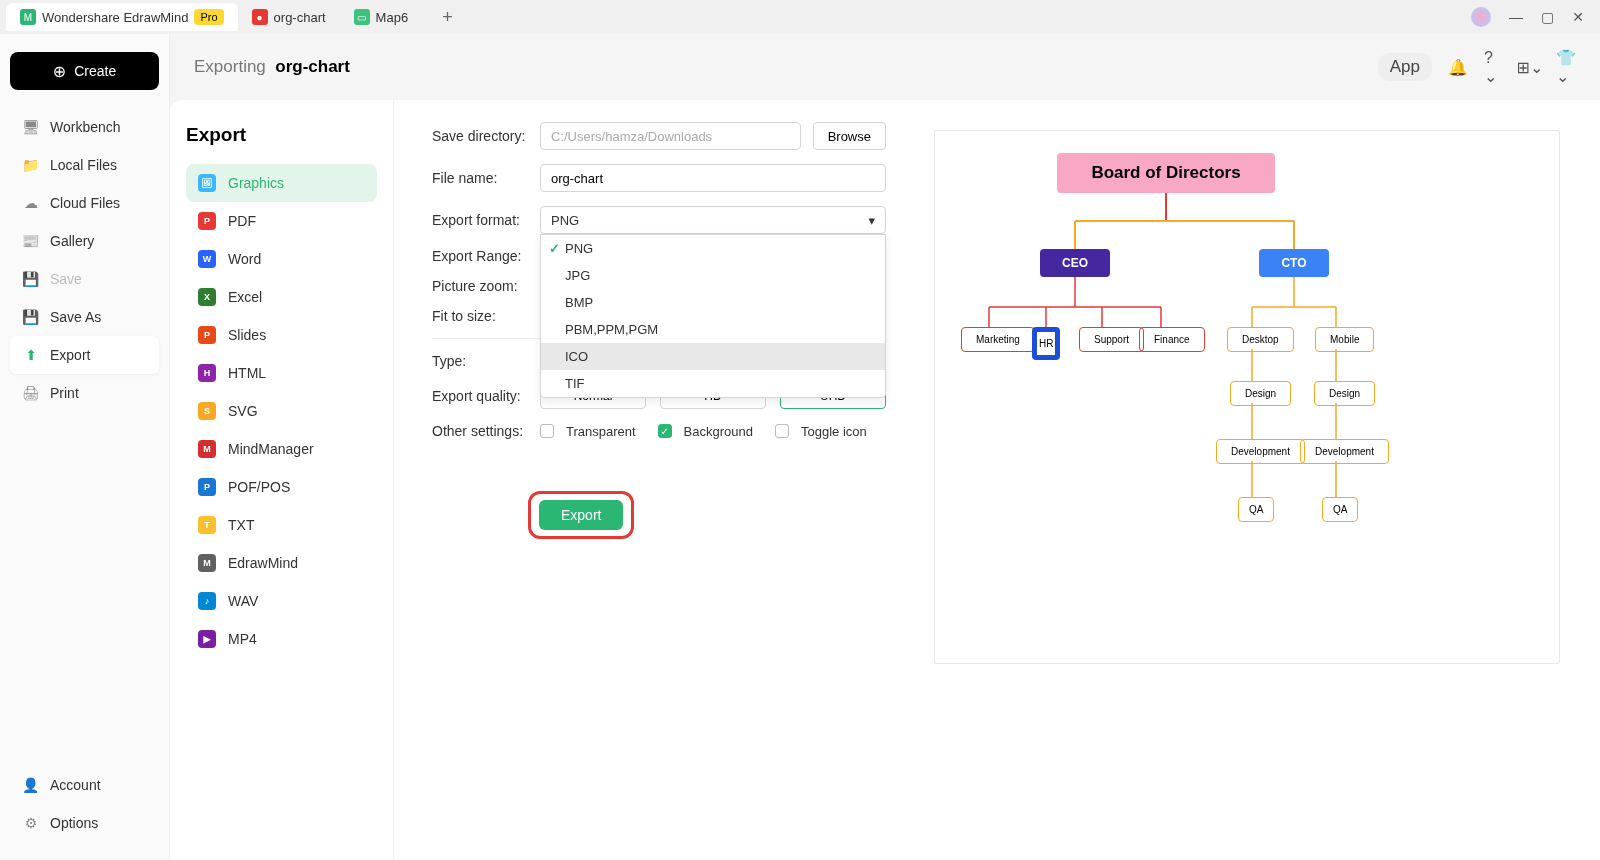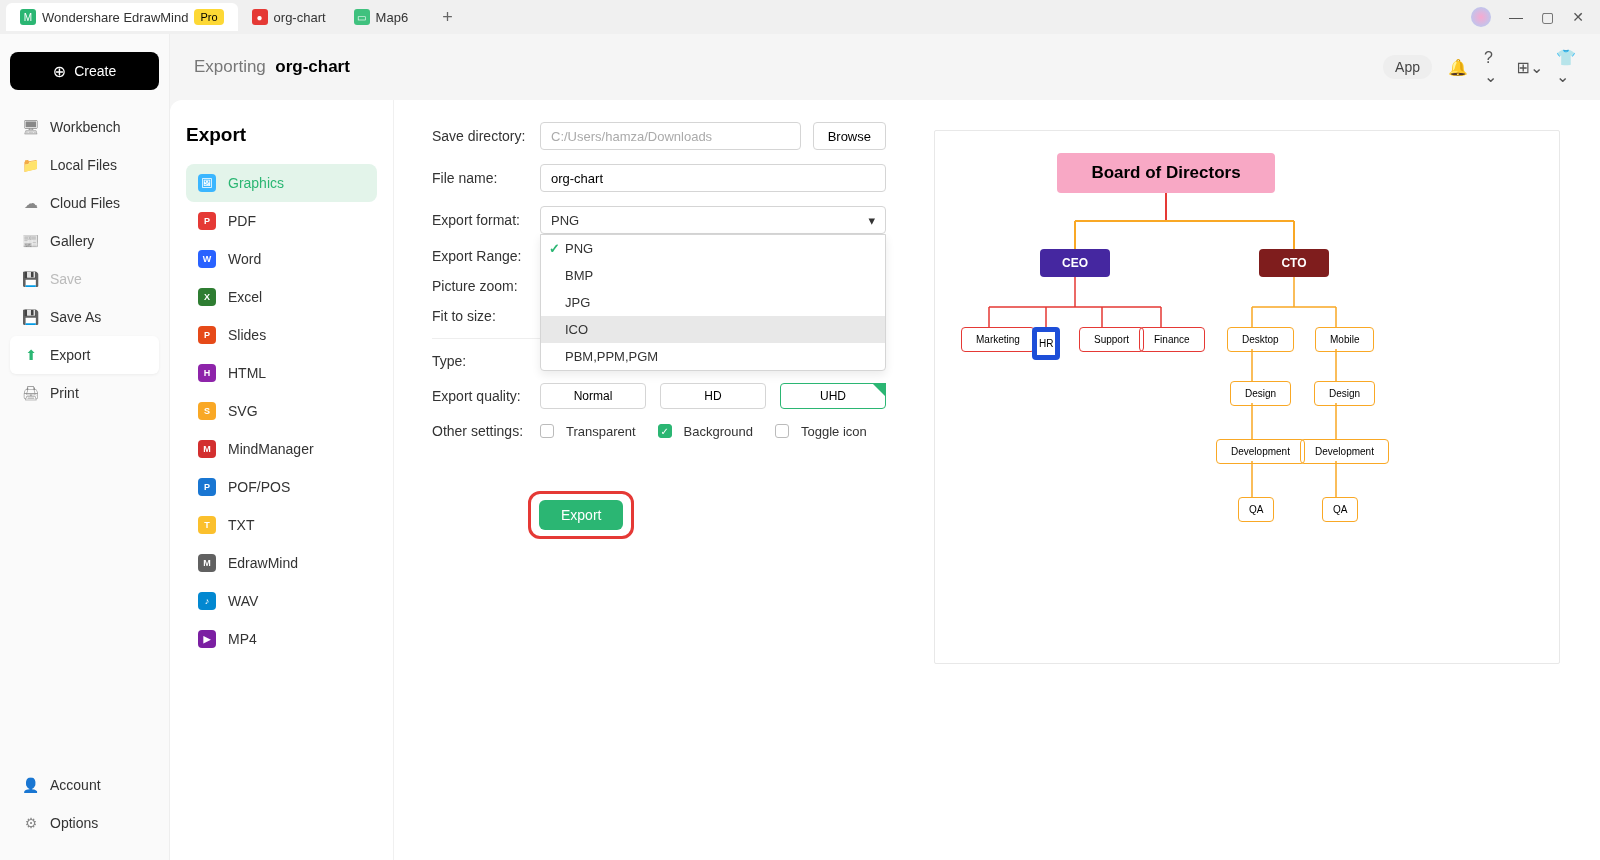--- a/index.html
+++ b/index.html
@@ -24,21 +24,21 @@
 .rail-item.disabled { color: #bbb; }
 .rail-icon { width: 18px; height: 18px; display: inline-flex; align-items: center; justify-content: center; color: #888; }
 .rail-item.active .rail-icon { color: #2bb673; }
 .rail-bottom { margin-top: auto; }
 
 .main-area { flex: 1; display: flex; flex-direction: column; }
 .topbar { height: 66px; display: flex; align-items: center; padding: 0 24px; }
 .breadcrumb { font-size: 17px; color: #777; }
 .breadcrumb strong { color: #000; font-weight: 600; }
 .topbar-right { margin-left: auto; display: flex; align-items: center; gap: 16px; }
-.pill { background: #eee; border-radius: 12px; padding: 4px 12px; font-size: 14px; color: #444; }
+.pill { background: #eee; border-radius: 12px; padding: 4px 12px; font-size: 17px; color: #444; }
 .icon-btn { width: 20px; height: 20px; color: #555; display: inline-flex; align-items: center; justify-content: center; font-size: 16px; cursor: pointer; }
 
 .content { flex: 1; display: flex; background: #fff; border-radius: 12px 0 0 0; margin-left: 0; }
 .export-sidebar { width: 224px; border-right: 1px solid #f0f0f0; padding: 24px 16px; }
 .export-title { font-size: 19px; font-weight: 700; margin-bottom: 18px; }
 .export-type { display: flex; align-items: center; gap: 12px; padding: 10px 12px; border-radius: 8px; font-size: 14px; color: #333; cursor: pointer; }
 .export-type.selected { background: #e3f4ea; color: #2bb673; }
 .ft-icon { width: 18px; height: 18px; border-radius: 4px; display: inline-flex; align-items: center; justify-content: center; font-size: 9px; color: #fff; font-weight: bold; }
 
 .form-col { padding: 22px 48px 22px 38px; width: 540px; }
@@ -228,24 +228,25 @@
         </div>
         <div class="form-row">
           <span class="form-label">Export format:</span>
           <div class="select-wrap">
             <div class="select-input">
               <span>PNG</span>
               <span>▾</span>
             </div>
             <div class="dropdown">
               <div class="dropdown-item checked">PNG</div>
+              <div class="dropdown-item">JPG</div>
               <div class="dropdown-item">BMP</div>
-              <div class="dropdown-item">JPG</div>
+              <div class="dropdown-item">PBM,PPM,PGM</div>
               <div class="dropdown-item hovered">ICO</div>
-              <div class="dropdown-item">PBM,PPM,PGM</div>
+              <div class="dropdown-item">TIF</div>
             </div>
           </div>
         </div>
         <div class="form-row">
             <span class="form-label">Export Range:</span>
           </div>
         <div class="form-row">
             <span class="form-label">Picture zoom:</span>
           </div>
         <div class="form-row">
@@ -289,21 +290,21 @@
         <div class="preview-canvas">
           <div class="org-node" style="left:122px;top:22px;width:218px;height:40px;background:#f8a8c5;font-size:17px;font-weight:700;">Board of Directors</div>
           <svg style="position:absolute;left:0;top:0;width:100%;height:100%;pointer-events:none">
             <path d="M 231 62 L 231 90" stroke="#e53935" stroke-width="2" fill="none"></path>
             <path d="M 140 90 L 359 90 M 140 90 L 140 118 M 359 90 L 359 118" stroke="#f9a825" stroke-width="2" fill="none"></path>
             <path d="M 140 146 L 140 176 M 54 176 L 226 176 M 54 176 L 54 196 M 111 176 L 111 196 M 167 176 L 167 196 M 226 176 L 226 196" stroke="#e53935" stroke-width="1.5" fill="none"></path>
             <path d="M 359 146 L 359 176 M 317 176 L 401 176 M 317 176 L 317 196 M 401 176 L 401 196" stroke="#f9a825" stroke-width="1.5" fill="none"></path>
             <path d="M 317 218 L 317 250 M 401 218 L 401 250 M 317 272 L 317 308 M 401 272 L 401 308 M 317 330 L 317 366 M 401 330 L 401 366" stroke="#f9a825" stroke-width="1.5" fill="none"></path>
           </svg>
           <div class="org-node" style="left:105px;top:118px;width:70px;height:28px;background:#4527a0;color:#fff;font-weight:600;">CEO</div>
-          <div class="org-node" style="left:324px;top:118px;width:70px;height:28px;background:#7f1d1d;color:#fff;font-weight:600;">CTO</div>
+          <div class="org-node" style="left:324px;top:118px;width:70px;height:28px;background:#3b82f6;color:#fff;font-weight:600;">CTO</div>
           <div class="org-node" style="left:26px;top:196px;border:1px solid #e53935;font-size:10px;">Marketing</div>
           <div class="org-node" style="left:97px;top:196px;border:5px solid #1d4ed8;font-size:10px;padding:6px 2px;">HR</div>
           <div class="org-node" style="left:144px;top:196px;border:1px solid #e53935;font-size:10px;">Support</div>
           <div class="org-node" style="left:204px;top:196px;border:1px solid #e53935;font-size:10px;">Finance</div>
           <div class="org-node" style="left:292px;top:196px;border:1px solid #f9a825;font-size:10px;">Desktop</div>
           <div class="org-node" style="left:380px;top:196px;border:1px solid #f9a825;font-size:10px;">Mobile</div>
           <div class="org-node" style="left:295px;top:250px;border:1px solid #f9a825;font-size:10px;">Design</div>
           <div class="org-node" style="left:379px;top:250px;border:1px solid #f9a825;font-size:10px;">Design</div>
           <div class="org-node" style="left:281px;top:308px;border:1px solid #f9a825;font-size:10px;">Development</div>
           <div class="org-node" style="left:365px;top:308px;border:1px solid #f9a825;font-size:10px;">Development</div>

